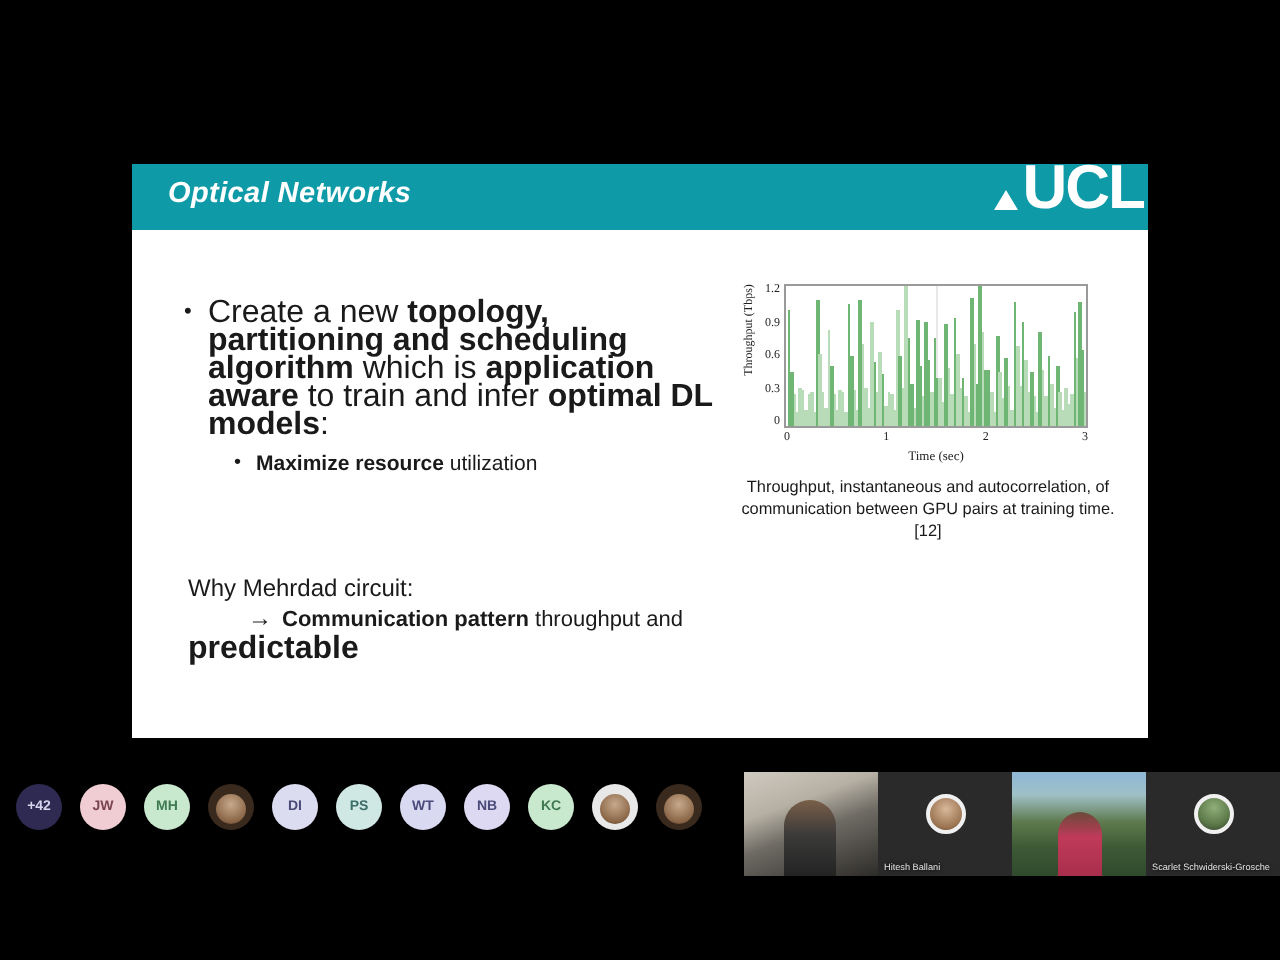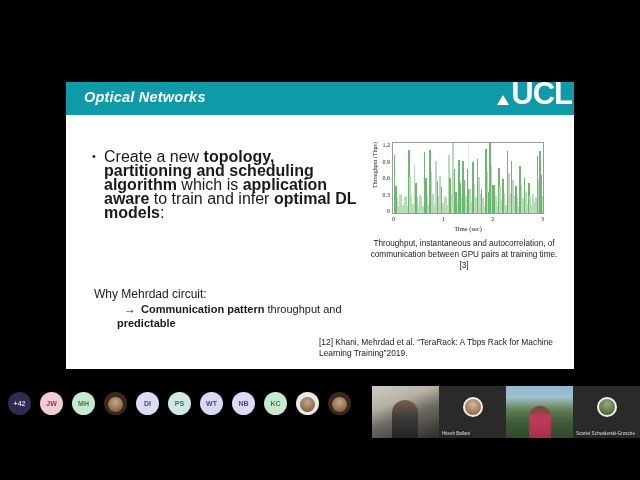--- a/index.html
+++ b/index.html
@@ -177,32 +177,34 @@
         <div id="ucl-text">UCL</div>
       </div>
     </div>
 
 
     <div id="body-col">
       <div class="b1">
         <span>Create a new <span class="bold">topology, partitioning and scheduling algorithm</span> which is <span class="bold">application aware</span> to train and infer <span class="bold">optimal DL models</span>:</span>
       </div>
       <div id="sub-list">
+        <div class="b2">
+          <span class="bold">Maximize resource</span><span> utilization</span>
+        </div>
       </div>
     </div>
 
     <div id="why-block">
       <div id="why-line1">Why Mehrdad circuit:</div>
       <div id="why-line2">
         <span id="why-arrow">→</span><span class="bold">Communication pattern</span><span> throughput and</span>
       </div>
-      <div id="why-line2b" style="font-size:11px;color:#1a1a1a;line-height:13px;font-weight:bold;margin-left:23px;">predictable</div>
-    </div>
-
-    <div id="citation">[12] Khani, Mehrdad et al. “TeraRack: A Tbps Rack for Machine Learning Training”2019.</div>
+      <div id="why-line2b" style="font-size:16px;color:#1a1a1a;line-height:13px;font-weight:bold;">predictable</div>
+    </div>
+
 
     <div id="chart-wrap">
       <div id="chart-figure">
         <div id="y-axis-label">Throughput (Tbps)</div>
         <div id="y-ticks">
           <span>1.2</span>
           <span>0.9</span>
           <span>0.6</span>
           <span>0.3</span>
           <span>0</span>
@@ -318,21 +320,21 @@
             </div>
         </div>
         <div id="x-ticks">
           <span>0</span>
           <span>1</span>
           <span>2</span>
           <span>3</span>
         </div>
         <div id="x-axis-label">Time (sec)</div>
       </div>
-      <div id="chart-caption">Throughput, instantaneous and autocorrelation, of communication between GPU pairs at training time. [3]</div>
+      <div id="chart-caption">Throughput, instantaneous and autocorrelation, of communication between GPU pairs at training time. [12]</div>
     </div>
   </div>
 
   <div id="participant-strip">
       <div class="avatar" style="background: rgb(46, 42, 82); color: rgb(216, 212, 238);">+42</div>
       <div class="avatar" style="background: rgb(240, 204, 211); color: rgb(122, 68, 80);">JW</div>
       <div class="avatar" style="background: rgb(201, 233, 207); color: rgb(63, 122, 82);">MH</div>
       <div class="avatar photo" style="background: rgb(58, 42, 29); color: rgb(255, 255, 255);"></div>
       <div class="avatar" style="background: rgb(220, 220, 240); color: rgb(74, 74, 122);">DI</div>
       <div class="avatar" style="background: rgb(207, 232, 228); color: rgb(62, 110, 104);">PS</div>

